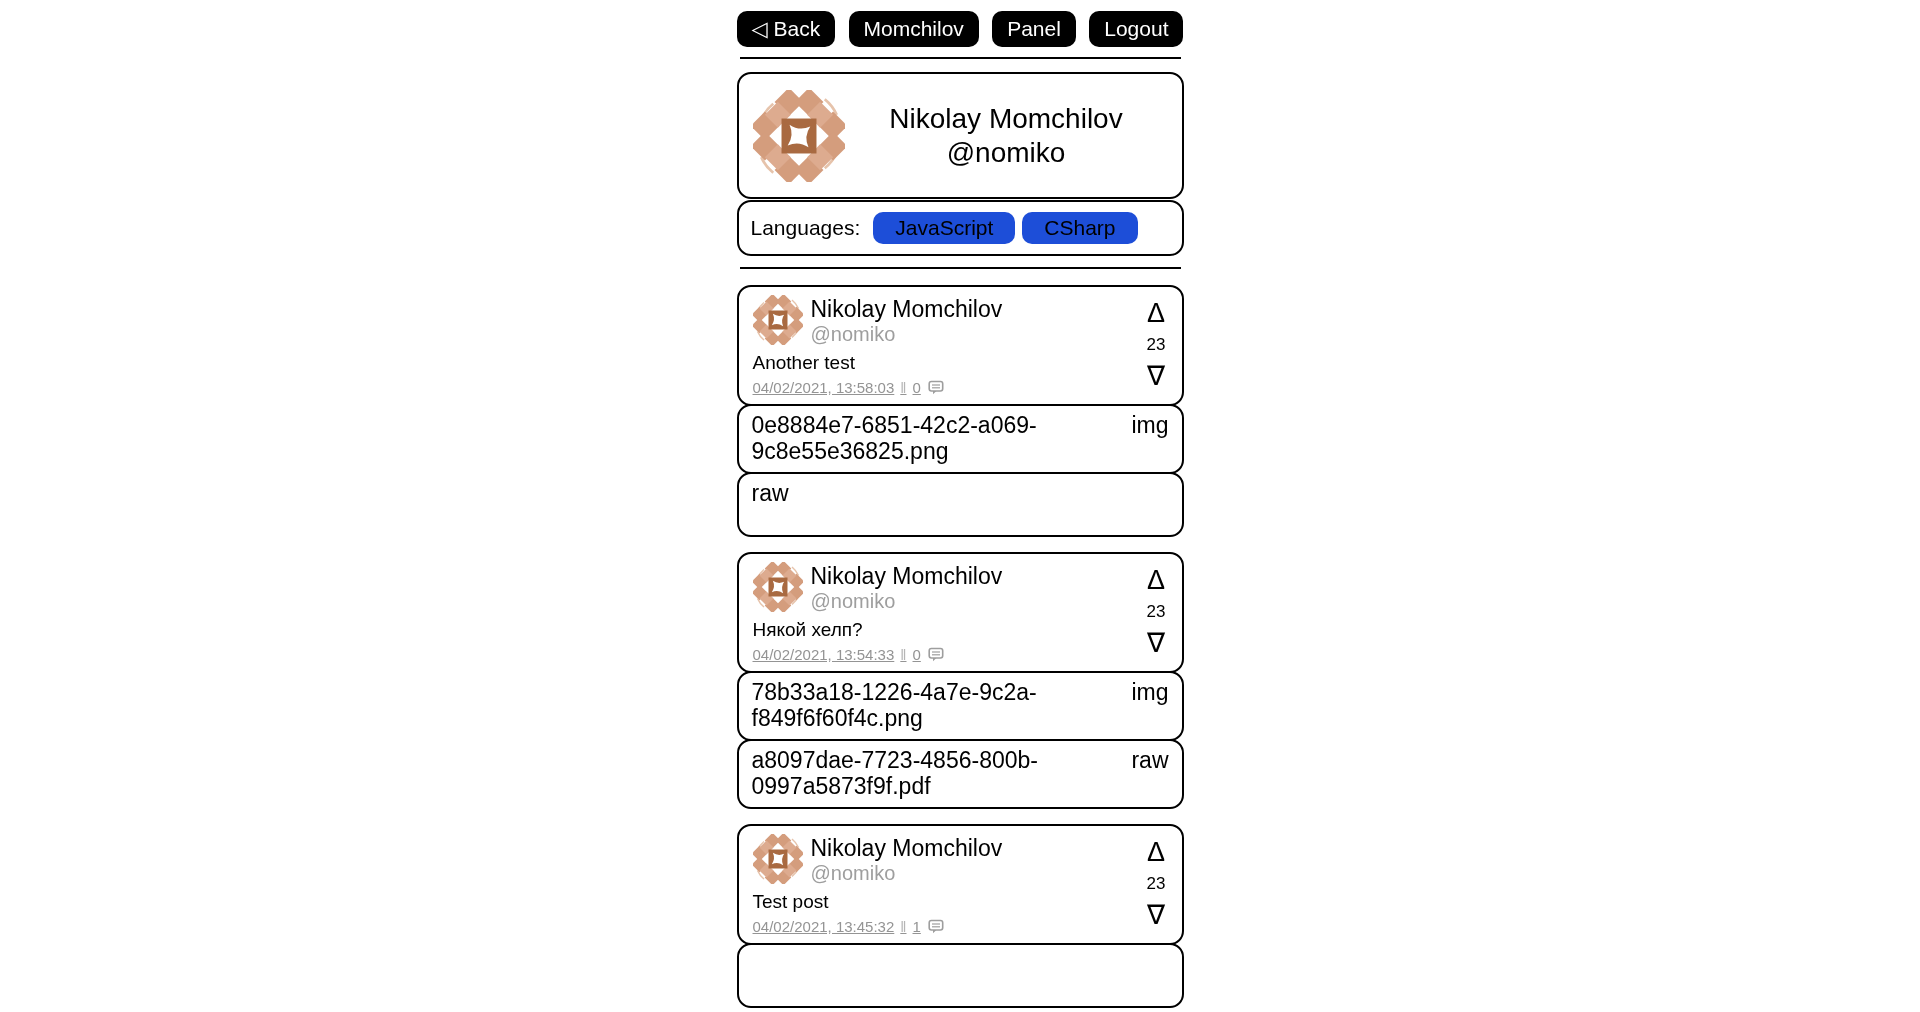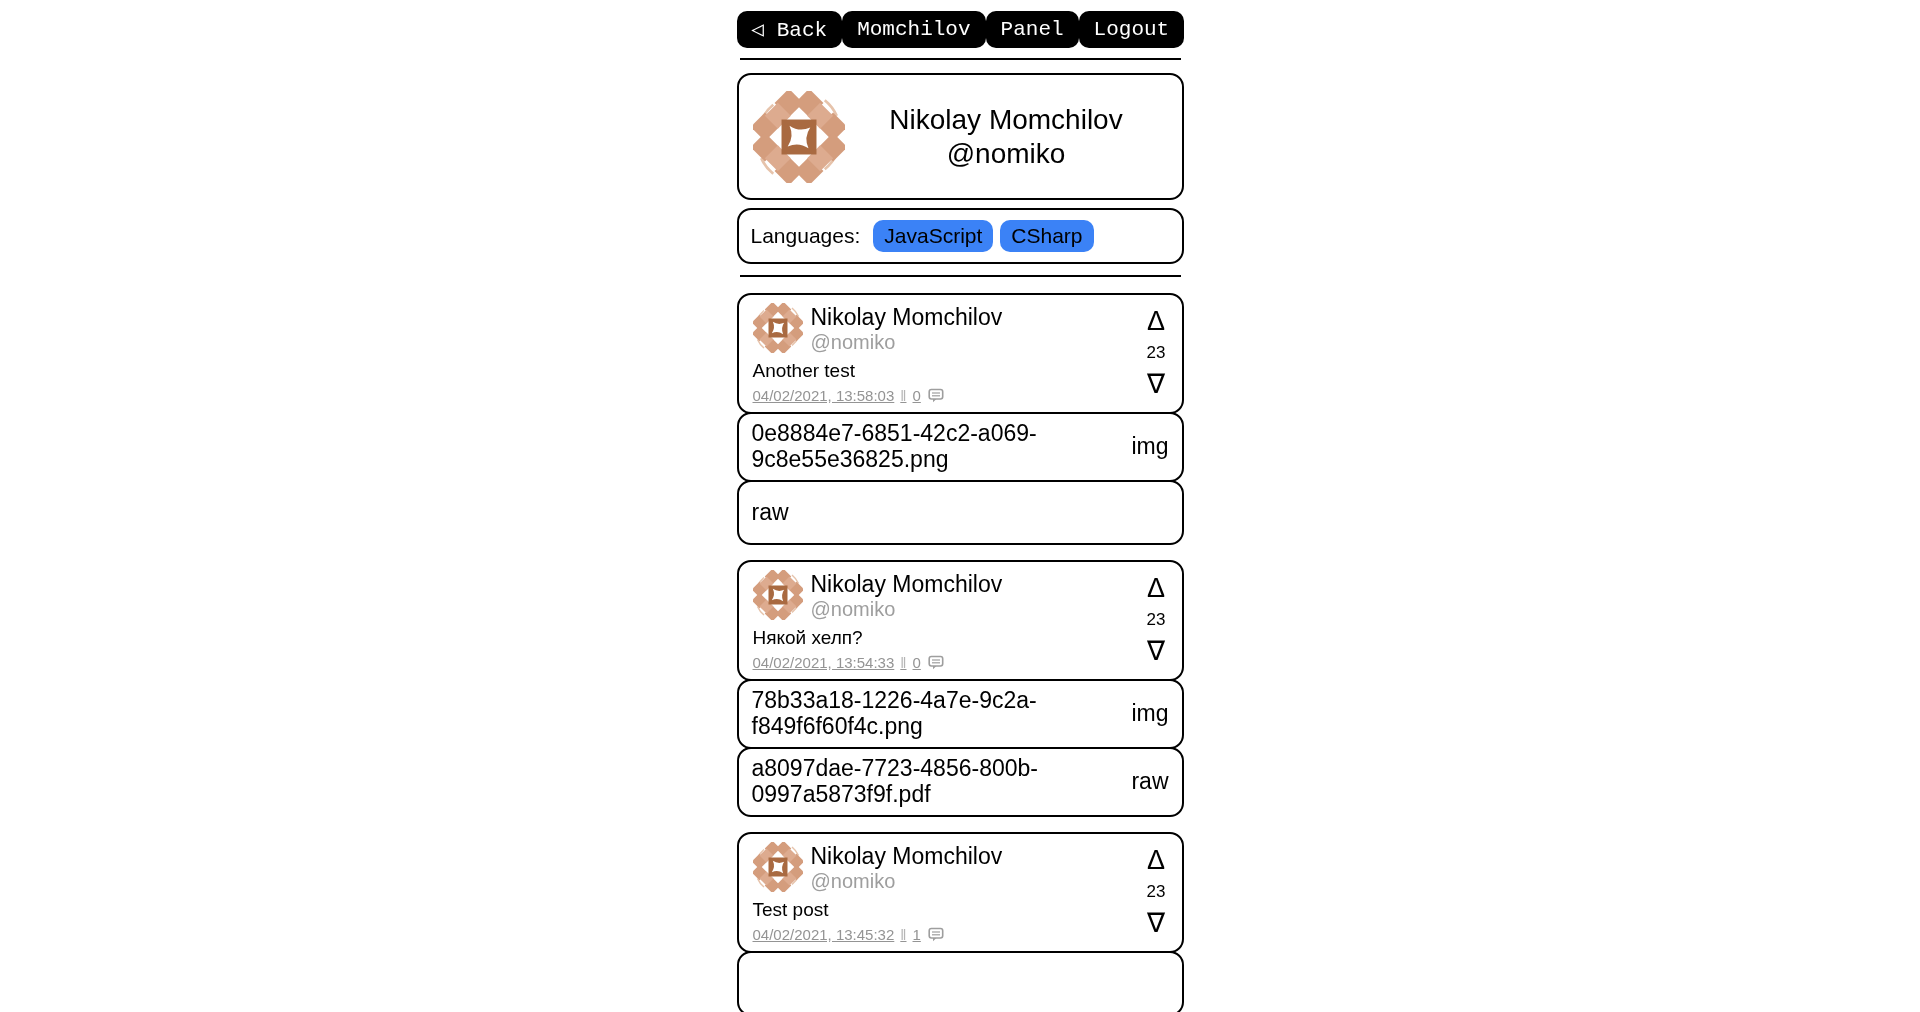--- a/index.html
+++ b/index.html
@@ -9,37 +9,37 @@
     background:#ffffff;
     font-family:"Liberation Sans", sans-serif;
     color:#000;
   }
   .page { width:447px; margin:0 auto; }
 
   
   .nav-row { display:flex; justify-content:space-between; margin-top:11px; }
   .nav-btn {
     background:#000; color:#fff; border:none; border-radius:10px;
-    font-family:Liberation Mono, monospace;
+    font-family:Liberation Sans, sans-serif;
     font-size:21px; padding:6px 15px; cursor:pointer; white-space:nowrap;
   }
   hr.divider { border:none; border-top:2.5px solid #000; margin:10px 3px 13px 3px; }
   hr.divider2 { border:none; border-top:2.5px solid #000; margin:11px 3px 16px 3px; }
 
   
   .card { background:#fff; border:2px solid #000; border-radius:14px; }
 
   
   .profile-card { display:flex; align-items:center; padding:10px 14px; height:127px; }
   .avatar-lg { width:92px; height:92px; flex:0 0 92px; }
   .profile-names { flex:1; text-align:center; font-size:28px; line-height:34px; }
 
-  .chip-card { margin-top:8px; padding:10px 12px; font-size:21px; display:flex; align-items:center; min-height:55px; }
+  .chip-card { margin-top:1px; padding:10px 12px; font-size:21px; display:flex; align-items:center; min-height:55px; }
   .chip-label { margin-right:6px; }
-  .badge { background:#3b82f6; border-radius:10px; padding:4px 11px; margin-left:7px; font-size:21px; }
+  .badge { background:#1d4ed8; border-radius:10px; padding:4px 22px; margin-left:7px; font-size:21px; }
   .tech-card { margin-top:8px; min-height:46px; padding:9px 12px; }
 
   
   .post-group { margin-bottom:15px; }
   .post-main { display:flex; padding:8px 0 8px 14px; min-height:113px; position:relative; z-index:2; }
   .post-left { flex:1; min-width:0; }
   .author-row { display:flex; }
   .avatar-sm { width:50px; height:50px; flex:0 0 50px; }
   .author-names { margin-left:8px; padding-top:1px; }
   .author-name { font-size:23px; line-height:27px; color:#000; }
@@ -50,21 +50,21 @@
   .comment-count { color:#949494; }
   .comment-icon { width:16px; height:15px; margin-left:1px; }
 
   .post-votes { display:flex; flex-direction:column; justify-content:space-between; align-items:center;
                 padding:4px 16px 6px 8px; }
   .vote-btn { background:none; border:none; padding:0; font-family:"Liberation Sans", sans-serif;
               font-size:27px; line-height:28px; color:#000; cursor:pointer; }
   .score { font-size:17px; line-height:24px; }
 
   .attachment { margin-top:-2px; position:relative; z-index:1;
-                display:flex; justify-content:space-between; align-items:center;
+                display:flex; justify-content:space-between; align-items:flex-start;
                 padding:6px 13px 8px 13px; min-height:65px; cursor:pointer; }
   .att-name { font-size:23px; line-height:26px; max-width:318px; overflow-wrap:break-word; word-break:break-word; }
   .att-type { font-size:23px; line-height:26px; }
 
   .hidden-defs { position:absolute; width:0; height:0; overflow:hidden; }
 </style>
 </head>
 <body>
 
 <svg class="hidden-defs" aria-hidden="true">

